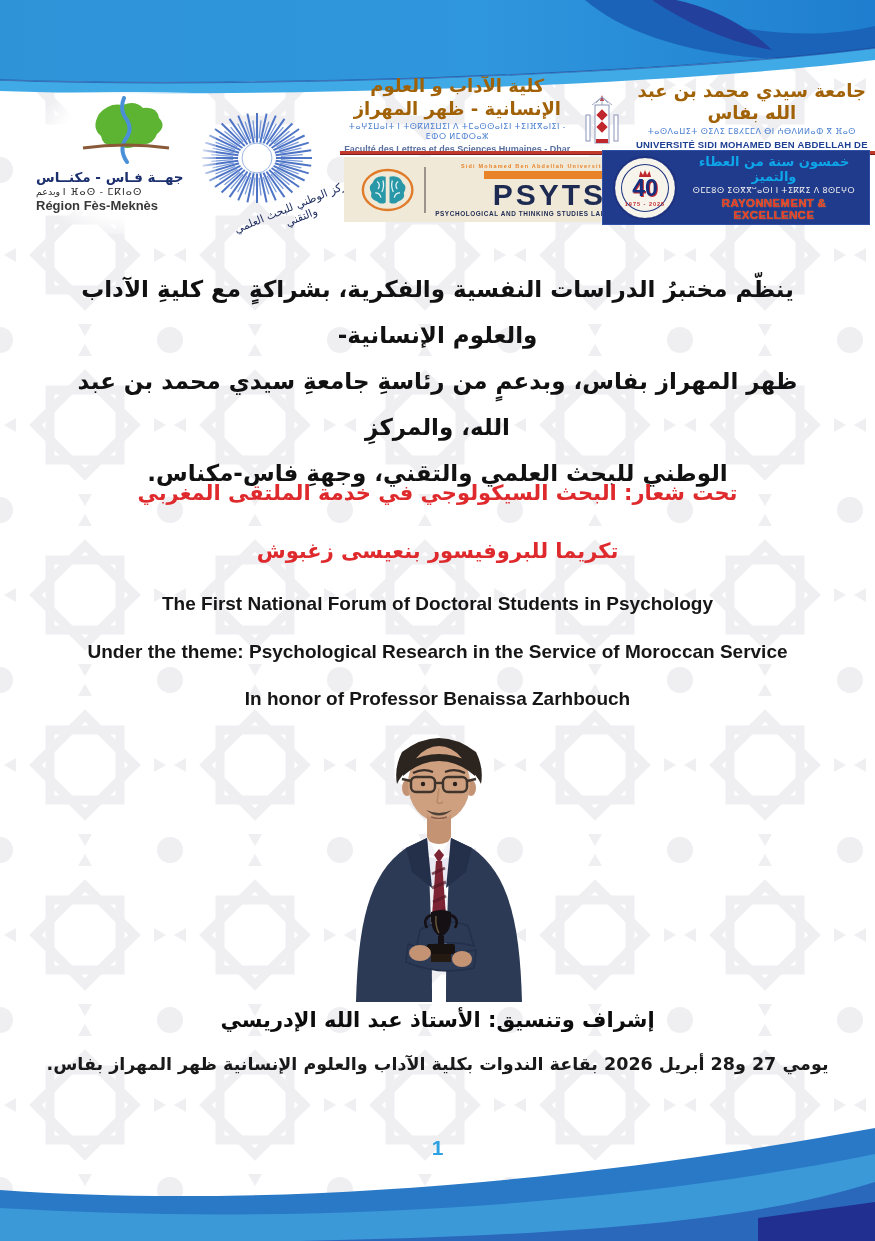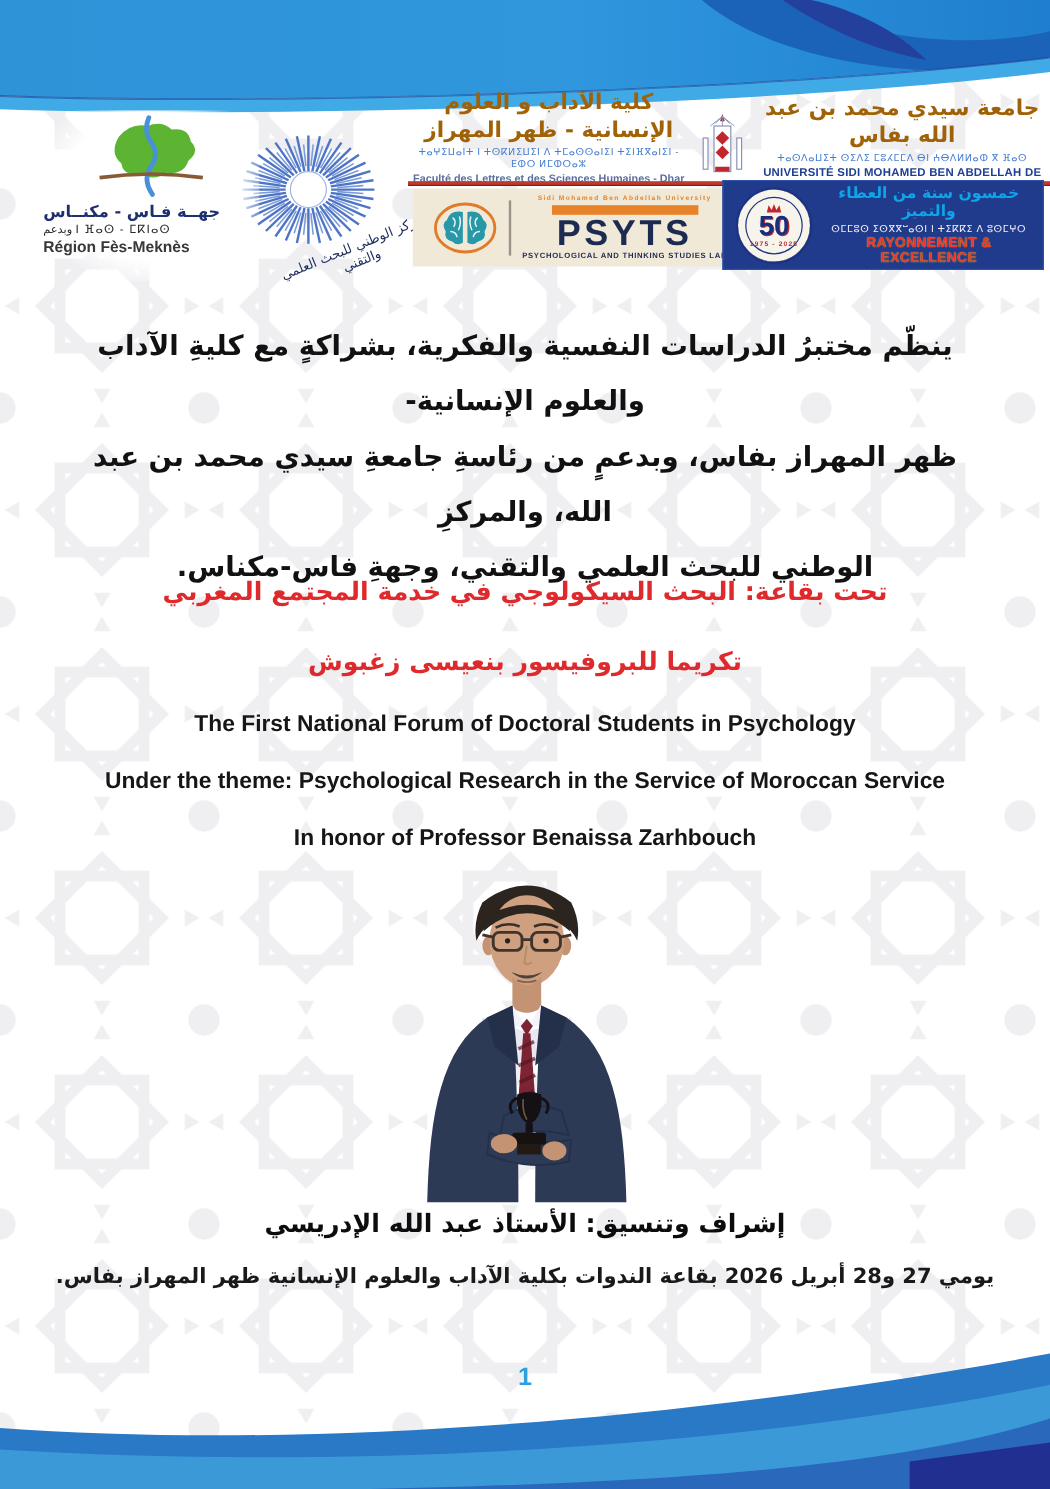--- a/index.html
+++ b/index.html
@@ -34,21 +34,21 @@
   .fac-fr{font-size:9px;font-weight:bold;color:#5a6f9e;margin-top:2px;}
   .uni-fr{font-size:9.5px;font-weight:bold;color:#1d3f93;margin-top:2px;letter-spacing:0.2px;}
   .univ-emblem{width:54px;flex:0 0 54px;display:flex;justify-content:center;}
 
   .red-divider{position:absolute;left:340px;top:151px;width:535px;height:3px;
     background:#c0392b;border-bottom:1px solid #7e1d1d;z-index:3;}
 
   .psyts-card{position:absolute;left:344px;top:157px;width:262px;height:65px;background:#f0e9d8;
     z-index:3;display:flex;align-items:center;gap:9px;padding-left:16px;box-sizing:border-box;}
   .psyts-divider{width:2px;height:46px;background:#9a938a;}
-  .psyts-right{display:flex;flex-direction:column;align-items:center;}
+  .psyts-right{display:flex;flex-direction:column;align-items:flex-end;}
   .psyts-small{font-size:5.5px;font-weight:bold;color:#e8832a;letter-spacing:1.2px;white-space:nowrap;}
   .psyts-bar{width:122px;height:8px;background:#e8832a;margin:2px 0 1px 0;}
   .psyts-acronym{font-size:30px;font-weight:bold;color:#1d2a52;letter-spacing:3px;line-height:1;}
   .psyts-tagline{font-size:6.4px;font-weight:bold;color:#1d2a52;letter-spacing:0.6px;white-space:nowrap;}
 
   .fifty-card{position:absolute;left:602px;top:150px;width:268px;height:75px;background:#203a8c;
     border:1px solid #3050a8;box-sizing:border-box;z-index:3;display:flex;align-items:center;
     gap:10px;padding:0 8px 0 10px;}
   .fifty-seal{width:60px;height:60px;flex:0 0 60px;border-radius:50%;background:#f7f4ec;
     border:2px solid #1d3380;box-shadow:inset 0 0 0 6px #f7f4ec, inset 0 0 0 7px #1d3380;
@@ -271,37 +271,37 @@
       <div class="psyts-acronym">PSYTS</div>
       <div class="psyts-tagline">PSYCHOLOGICAL AND THINKING STUDIES LAB</div>
     </div>
   </div>
 
   <div class="fifty-card">
     <div class="fifty-seal">
       <svg width="16" height="9" viewBox="0 0 16 9">
         <path d="M2,8 L3.5,2 L6,6 L8,1 L10,6 L12.5,2 L14,8 Z" fill="#c0272d"></path>
       </svg>
-      <div class="fifty-number">50</div>
+      <div class="fifty-number">40</div>
       <div class="fifty-years">1975 - 2025</div>
     </div>
     <div class="fifty-right">
       <div class="fifty-ar ar">خمسون سنة من العطاء والتميز</div>
       <div class="fifty-tif">ⵙⵎⵎⵓⵙ ⵉⵙⴳⴳⵯⴰⵙⵏ ⵏ ⵜⵉⴽⴽⵉ ⴷ ⵓⵙⵎⵖⵔ</div>
       <div class="fifty-latin">RAYONNEMENT &amp; EXCELLENCE</div>
     </div>
   </div>
 
   <div class="intro ar">
     <div class="intro-line">ينظّم مختبرُ الدراسات النفسية والفكرية، بشراكةٍ مع كليةِ الآداب والعلوم الإنسانية-</div>
     <div class="intro-line">ظهر المهراز بفاس، وبدعمٍ من رئاسةِ جامعةِ سيدي محمد بن عبد الله، والمركزِ</div>
     <div class="intro-line">الوطني للبحث العلمي والتقني، وجهةِ فاس-مكناس.</div>
   </div>
 
-  <div class="red-line ar" style="top:481px;">تحت بقاعة: البحث السيكولوجي في خدمة المجتمع المغربي</div>
+  <div class="red-line ar" style="top:481px;">تحت شعار: البحث السيكولوجي في خدمة الملتقى المغربي</div>
   <div class="red-line ar" style="top:539px;">تكريما للبروفيسور بنعيسى زغبوش</div>
 
   <div class="en-line" style="top:593px;">The First National Forum of Doctoral Students in Psychology</div>
   <div class="en-line" style="top:641px;">Under the theme: Psychological Research in the Service of Moroccan Service</div>
   <div class="en-line" style="top:688px;">In honor of Professor Benaissa Zarhbouch</div>
 
   <svg class="portrait" viewBox="0 0 190 286">
 
     <path d="M58,36 Q95,8 132,36 Q140,52 137,68 Q127,46 95,44 Q63,46 53,68 Q50,52 58,36 Z" fill="#2b241f"></path>
     <ellipse cx="63" cy="72" rx="5" ry="8" fill="#c49374"></ellipse>

